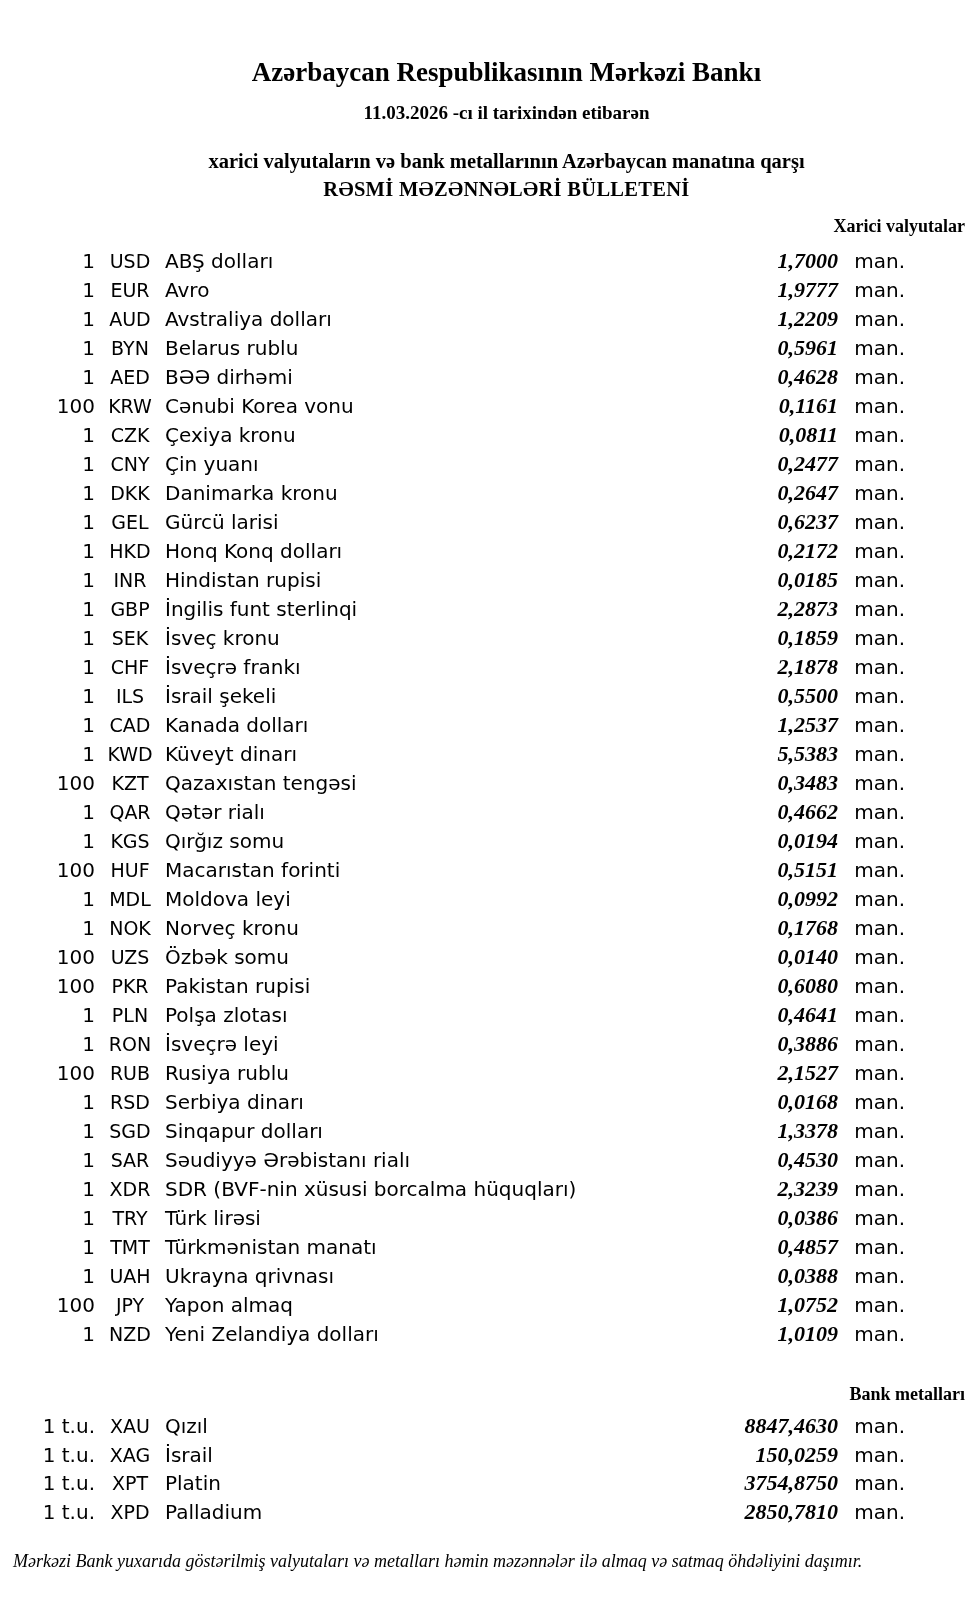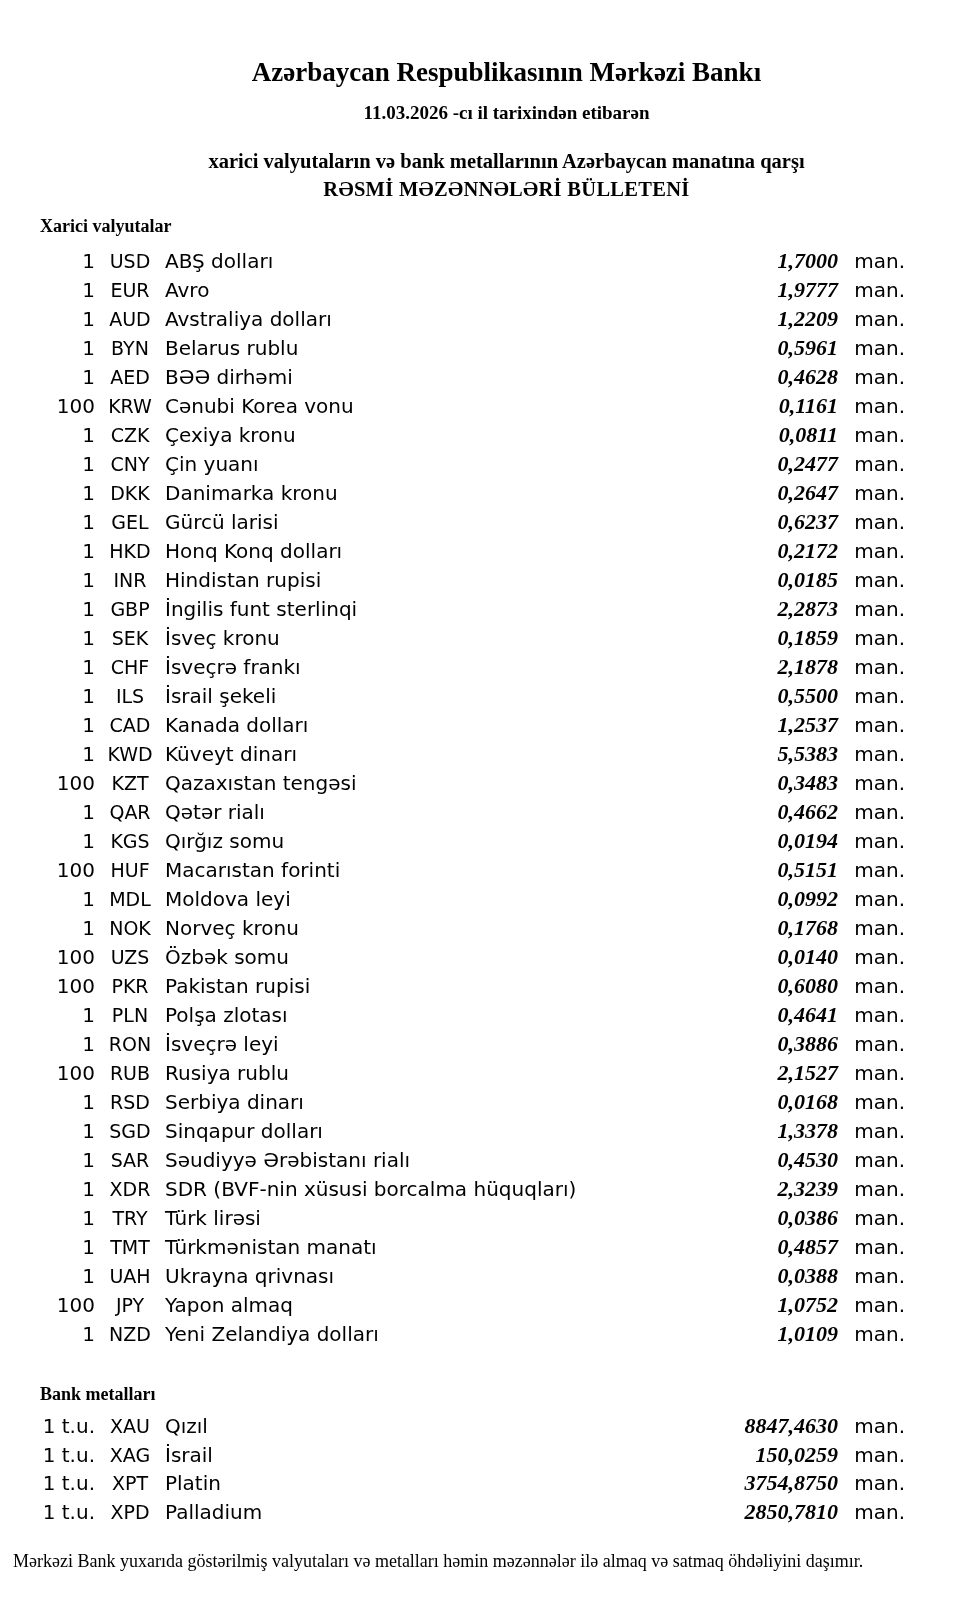--- a/index.html
+++ b/index.html
@@ -26,21 +26,21 @@
     padding-left: 48px;           
     text-align: center;
     font-family: "Liberation Serif", serif;
     font-weight: bold;
   }
   .bank-title   { font-size: 27px;   line-height: 32px; }
   .date-line    { font-size: 19px;   line-height: 22px; margin-top: 14px; }
   .subtitle     { font-size: 20.5px; line-height: 24px; margin-top: 25px; }
   .bulletin     { font-size: 20.5px; line-height: 24px; margin-top: 4px; letter-spacing: 0.3px; }
   .section-heading {
-    text-align: left;
+    text-align: right;
     padding-left: 40px;
     font-family: "Liberation Serif", serif;
     font-weight: bold;
     font-size: 18px;
     line-height: 21px;
   }
   .currency-heading { margin-top: 15px; }
   .metals-heading   { margin-top: 36px; }
   
   .rates-list { width: 905px; }
@@ -80,20 +80,21 @@
   .cell-unit {
     text-align: right;
     padding-left: 8px;
     font-size: 20px;
   }
   
   .disclaimer {
     margin-top: 24px;
     padding-left: 13px;
     font-family: "Liberation Serif", serif;
+    font-style: italic;
     font-size: 18px;
     line-height: 22px;
     white-space: nowrap;
   }
 </style>
 </head>
 <body>
 
 <div class="doc">
 

